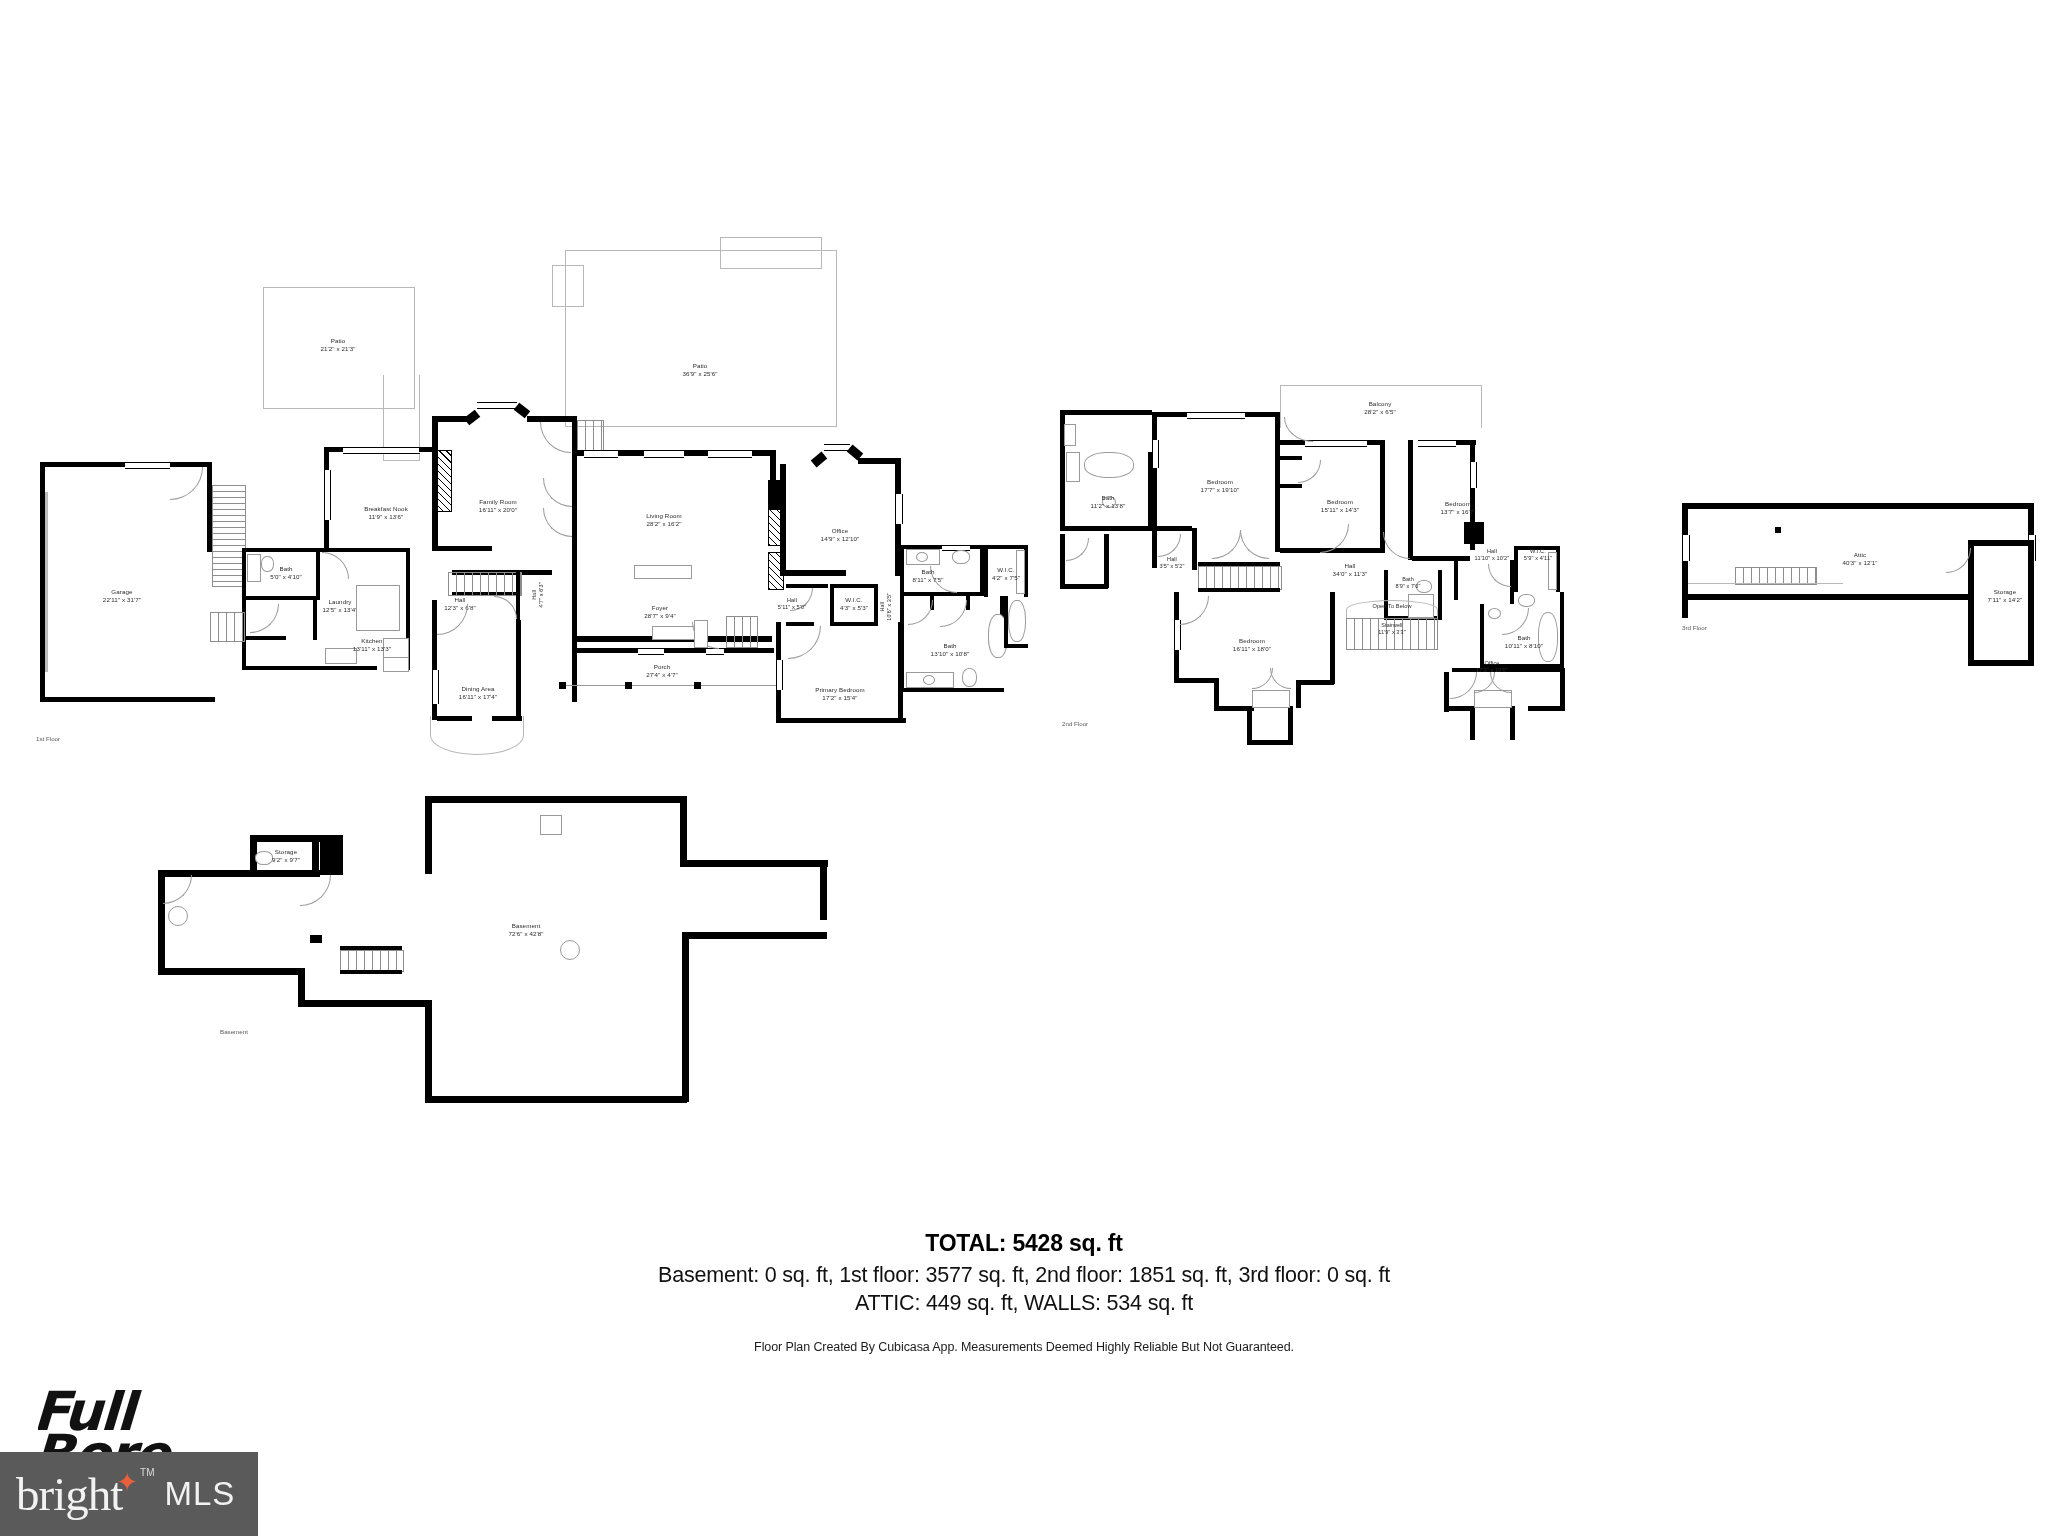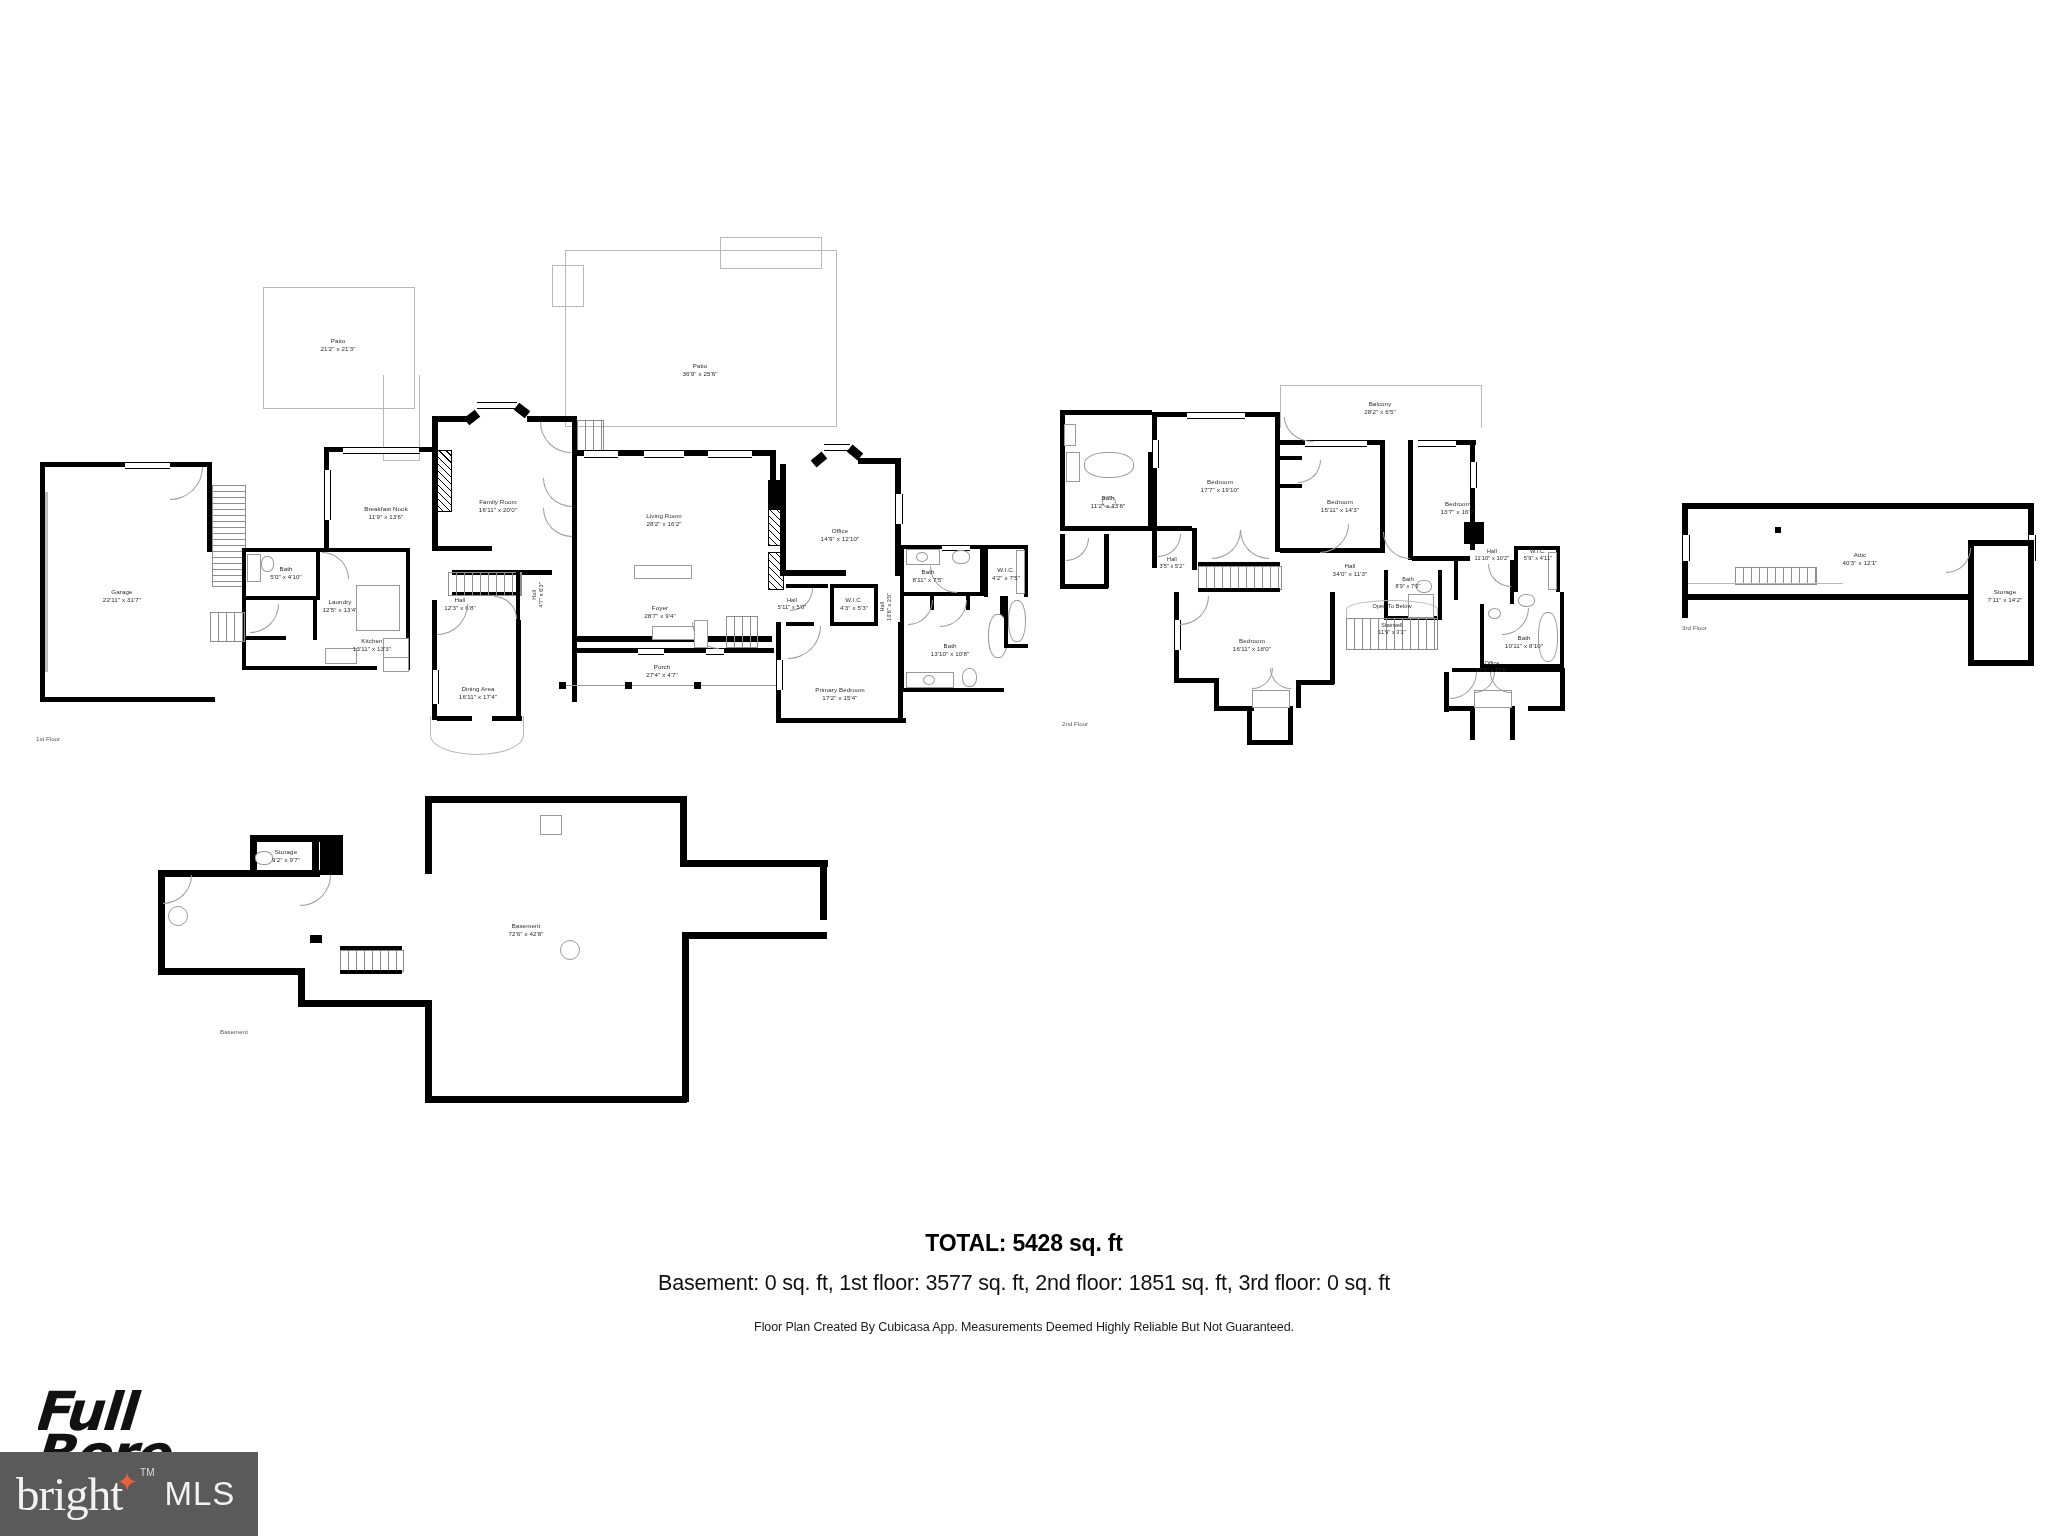--- a/index.html
+++ b/index.html
@@ -33,21 +33,21 @@
   .lbl{position:absolute;text-align:center;line-height:1.25;
        font-size:6.2px;color:#2b2b2b;white-space:nowrap;
        transform:translateX(-50%);letter-spacing:0.1px;}
   .lbl .nm{display:block;}
   .lbl .dm{display:block;}
   .lbl.v{transform:translateX(-50%) rotate(-90deg);transform-origin:center;}
   .floorcap{position:absolute;font-size:6.2px;color:#585858;white-space:nowrap;}
 
   
   #summary{position:absolute;left:0;right:0;top:1230px;text-align:center;}
-  #summary .total{font-size:23px;font-weight:bold;letter-spacing:-0.2px;margin-bottom:13px;color:#000;}
+  #summary .total{font-size:23px;font-weight:bold;letter-spacing:-0.2px;margin-bottom:5px;color:#000;}
   #summary .line{font-size:21.5px;line-height:1.30;color:#111;letter-spacing:-0.2px;}
   #summary .disc{font-size:12.5px;color:#1c1c1c;margin-top:22px;letter-spacing:-0.1px;}
 
   
   #fullbore{position:absolute;left:38px;top:1390px;width:180px;height:110px;overflow:hidden;}
   #fullbore .fb{font-family:"DejaVu Sans", sans-serif;font-weight:bold;font-style:italic;
      font-size:54px;line-height:0.80;letter-spacing:-2px;color:#111;
      transform:skewX(-6deg);}
   #brightbar{position:absolute;left:0;top:1452px;width:258px;height:84px;background:#5a5a5a;
      display:flex;align-items:center;}
@@ -563,20 +563,21 @@
     <span class="nm">Basement</span>
     <span class="dm">72'6" x 42'8"</span>
   </div>
 
   <div class="floorcap" style="left:220px;top:268px;">Basement</div>
 </div>
 
 <div id="summary">
   <div class="total">TOTAL: 5428 sq. ft</div>
   <div class="line">Basement: 0 sq. ft, 1st floor: 3577 sq. ft, 2nd floor: 1851 sq. ft, 3rd floor: 0 sq. ft</div>
+  <div class="line">ATTIC: 449 sq. ft, WALLS: 534 sq. ft</div>
   <div class="disc">Floor Plan Created By Cubicasa App. Measurements Deemed Highly Reliable But Not Guaranteed.</div>
 </div>
 
 <div id="fullbore">
   <div class="fb">Full</div>
   <div class="fb">Bore</div>
 </div>
 
 <div id="brightbar">
   <span class="bw">bright</span>

